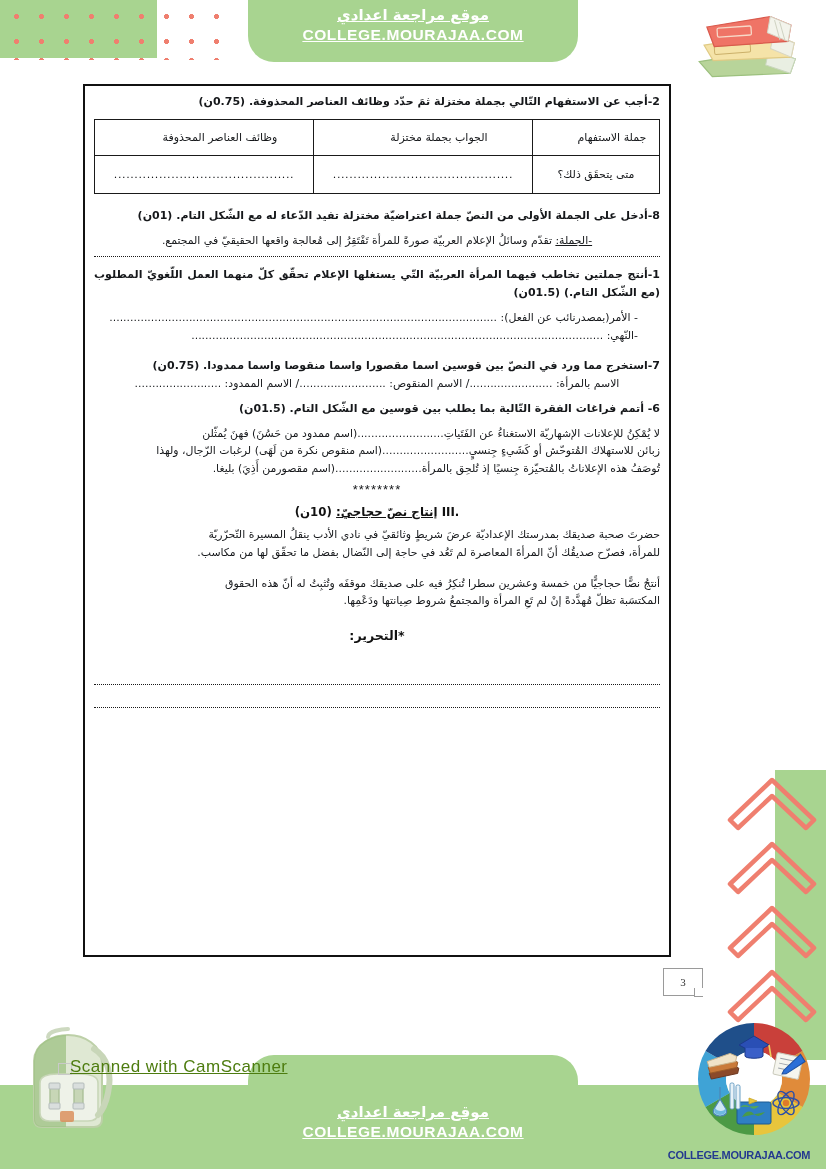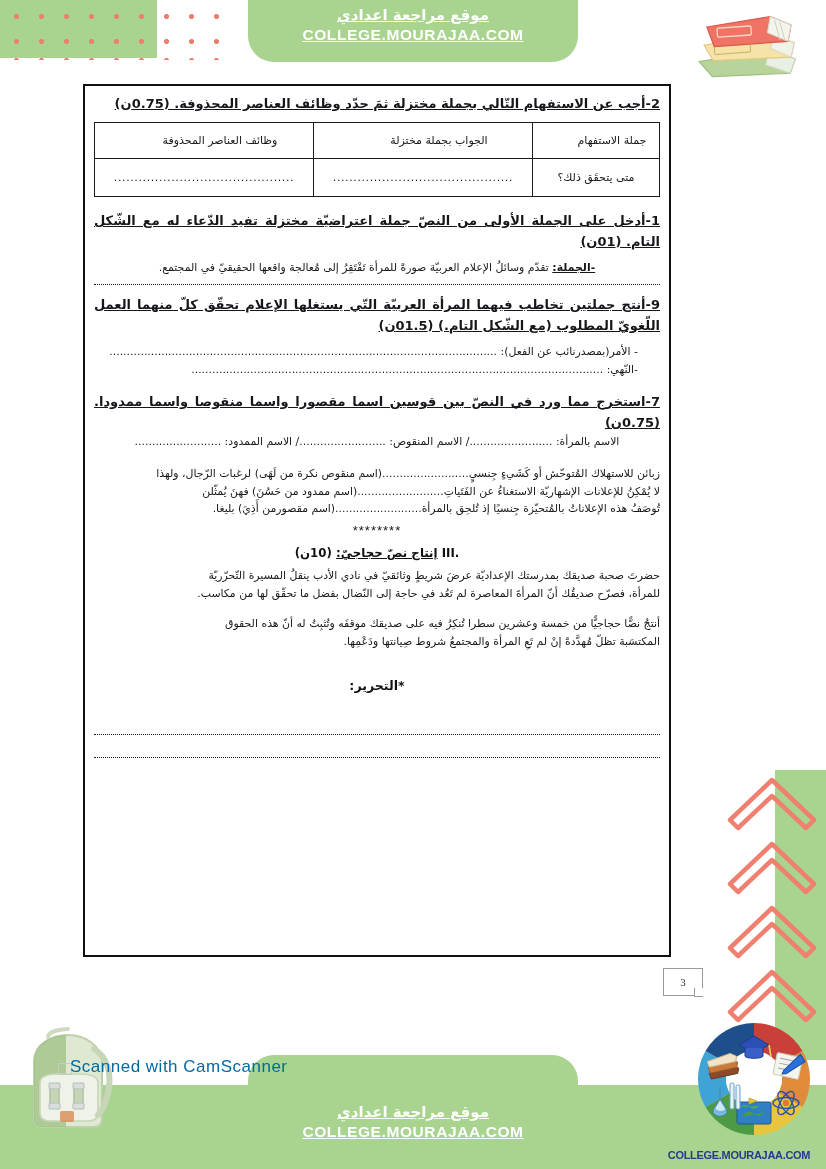--- a/index.html
+++ b/index.html
@@ -196,25 +196,26 @@
     direction: ltr;
   }
 
   
   .camscanner {
     position: absolute;
     bottom: 92px;
     left: 70px;
     font-family: "Liberation Sans", sans-serif;
     font-size: 17px;
-    color: #0369a1;
+    color: #4d7c0f;
     letter-spacing: .5px;
     z-index: 7;
     direction: ltr;
     white-space: nowrap;
+    text-decoration: underline;
   }
   .cam-icon {
     position: absolute;
     bottom: 94px;
     left: 58px;
     width: 14px;
     height: 12px;
     border: 1.5px solid #c9c9c9;
     z-index: 7;
   }
@@ -232,32 +233,31 @@
     padding: 7px 9px 0 9px;
     direction: rtl;
   }
 
   .q {
     font-family: "DejaVu Sans", "Liberation Sans", sans-serif;
     color: #15171a;
     line-height: 1.62;
   }
   .q-head {
-    font-size: 13px;
+    font-size: 11px;
     font-weight: bold;
     text-align: justify;
-    text-decoration: underline;
   }
   .q-body {
     font-size: 10.9px;
     text-align: justify;
   }
   .center { text-align: center; }
   .u { text-decoration: underline; }
-  .b { font-weight: bold; }
+  .b { font-weight: normal; }
 
   
   .dotline {
     border-bottom: 1.6px dotted #1a1a1a;
     height: 1px;
     margin: 7px 0 9px 0;
   }
   .dots-inline {
     letter-spacing: .5px;
   }
@@ -301,21 +301,21 @@
     text-align: center;
     color: #111;
   }
   .sec-title .rom { direction: ltr; display: inline-block; }
 
   .tahrir {
     font-family: "DejaVu Sans", sans-serif;
     font-size: 12.6px;
     font-weight: bold;
     text-align: center;
-    margin-top: 27px;
+    margin-top: 18px;
     color: #111;
   }
 
   .indent-r { padding-right: 22px; }
 
   
   .page-badge {
     position: absolute;
     top: 968px;
     left: 663px;
@@ -392,48 +392,49 @@
         <tr>
           <td>متى يتحقَق ذلك؟</td>
           <td class="dotted-cell">............................................</td>
           <td class="dotted-cell">............................................</td>
         </tr>
       </tbody>
     </table>
 
     <div class="spacer-md"></div>
 
-    <div class="q q-head">1-أدخل على الجملة الأولى من النصّ جملة اعتراضيّة مختزلة تفيد الدّعاء له مع الشّكل التام. (01ن)</div>
+    <div class="q q-head">8-أدخل على الجملة الأولى من النصّ جملة اعتراضيّة مختزلة تفيد الدّعاء له مع الشّكل التام. (01ن)</div>
     <div class="spacer-sm"></div>
     <div class="q q-body center">
       <span class="u b">-الجملة:</span><span> تقدّم وسائلُ الإعلام العربيّة صورةً للمرأة تَفْتَقِرُ إلى مُعالجة واقعها الحقيقيّ في المجتمع.</span>
     </div>
     <div class="dotline"></div>
 
-    <div class="q q-head">9-أنتج جملتين تخاطب فيهما المرأة العربيّة التّي يستغلها الإعلام تحقّق كلّ منهما العمل اللّغويّ المطلوب (مع الشّكل التام.) (01.5ن)</div>
+    <div class="q q-head">1-أنتج جملتين تخاطب فيهما المرأة العربيّة التّي يستغلها الإعلام تحقّق كلّ منهما العمل اللّغويّ المطلوب (مع الشّكل التام.) (01.5ن)</div>
     <div class="spacer-sm"></div>
     <div class="q q-body indent-r">
       <span>- الأمر(بمصدرنائب عن الفعل): </span><span class="dots-inline">................................................................................................................</span>
     </div>
     <div class="q q-body indent-r">
       <span>-النّهي: </span><span class="dots-inline">.......................................................................................................................</span>
     </div>
 
     <div class="spacer-md"></div>
 
     <div class="q q-head">7-استخرج مما ورد في النصّ بين قوسين اسما مقصورا واسما منقوصا واسما ممدودا. (0.75ن)</div>
     <div class="q q-body center">
       <span>الاسم بالمرأة: ........................</span><span>/ الاسم المنقوص: .........................</span><span>/ الاسم الممدود: .........................</span>
     </div>
 
     <div class="spacer-sm"></div>
 
+    <div class="q q-head">6- أتمم فراغات الفقرة التّالية بما يطلب بين قوسين مع الشّكل التام. (01.5ن)</div>
     <div class="spacer-sm"></div>
+    <div class="q q-body">لا يُمْكِنُ للإعلانات الإشهاريّة الاستغناءُ عن الفَتَياتِ.........................(اسم ممدود من حَسُنَ) فهنَ يُمثّلن</div>
     <div class="q q-body">زبائن للاستهلاك المُتوحّش أو كَشَيءٍ جِنسيٍ.........................(اسم منقوص نكرة من لَهَى) لرغبات الرّجال، ولهذا</div>
-    <div class="q q-body">لا يُمْكِنُ للإعلانات الإشهاريّة الاستغناءُ عن الفَتَياتِ.........................(اسم ممدود من حَسُنَ) فهنَ يُمثّلن</div>
     <div class="q q-body">تُوصَفُ هذه الإعلاناتُ بالمُتحيّزة جِنسيًا إذ تُلحِق بالمرأة.........................(اسم مقصورمن أَذِيَ) بليغا.</div>
 
     <div class="stars">********</div>
 
     <div class="sec-title">
       <span class="rom">III.</span>
       <span class="u">إنتاج نصّ حجاجيّ:</span>
       <span>(10ن)</span>
     </div>
 

